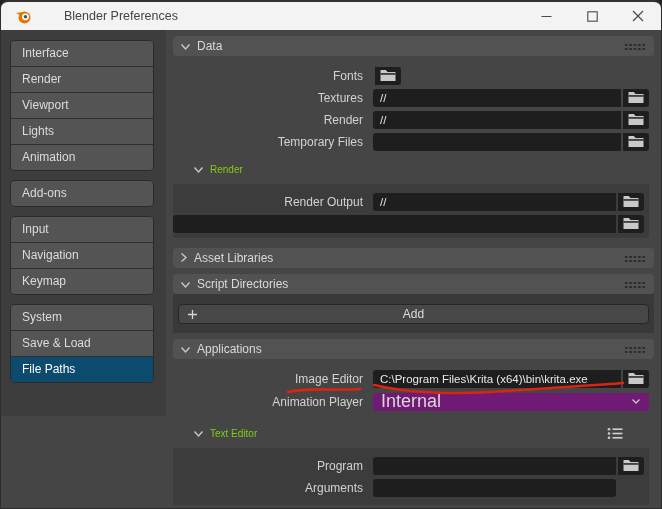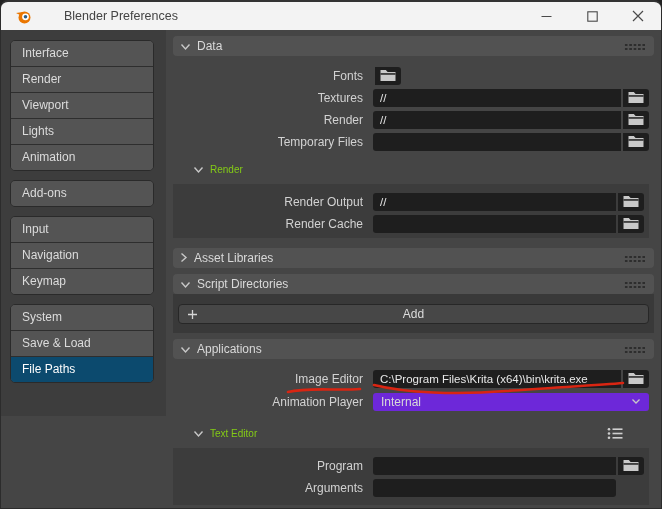--- a/index.html
+++ b/index.html
@@ -40,21 +40,21 @@
   .folder-btn { width:26px; flex:none; margin-left:2px; background:#1e1e1e; border-radius:0 3px 3px 0;
     display:flex; align-items:center; justify-content:center; }
   .subheader { display:flex; align-items:center; margin:10px 0 0 20px; height:16px; }
   .subheader .ptitle { font-size:10px; color:#84cc16; margin-left:6px; }
   .band { background:#3c3c3c; margin-top:7px; padding:8px 5px 5px 0; }
   .script-band { background:#393939; padding:10px 5px 9px; }
   .add-btn { height:20px; box-sizing:border-box; border:1px solid #272727; border-radius:4px; background:#474747;
     display:flex; align-items:center; position:relative; color:#dcdcdc; font-size:12px; }
   .add-btn .plus { position:absolute; left:8px; display:flex; }
   .add-btn .albl { flex:1; text-align:center; }
-  .dropdown { flex:1; background:#6d28d9; border-radius:3px; display:flex; align-items:center; padding:0 8px; font-size:12px; color:#d8d8d8; }
+  .dropdown { flex:1; background:#701a75; border-radius:3px; display:flex; align-items:center; padding:0 8px; font-size:18px; color:#d8d8d8; }
   .dropdown .dd-chev { margin-left:auto; display:flex; }
   .te-head { margin-right:26px; }
   .te-head .list-ic { margin-left:auto; display:flex; }
   #annotation-overlay { position:absolute; left:0; top:0; pointer-events:none; z-index:40; }
 </style>
 </head>
 <body>
 
 <div id="window">
 
@@ -187,21 +187,20 @@
               <input class="tinput" value="//" style="">
               <span class="folder-btn">
                 <svg width="16" height="13" viewBox="0 0 16 13">
                     <path d="M0.5,1 h5.3 l1.8,2 H15.5 V12 H0.5 Z" fill="#c9c9c9"></path>
                     <rect x="0.5" y="4.2" width="15" height="1.5" fill="#1e1e1e"></rect>
                   </svg>
               </span>
             </span>
           </div>
           <div class="row" style="margin-bottom:0;">
-            <span class="row-label">Render Cache</span>
             <span class="field">
               <input class="tinput" value="" style="">
               <span class="folder-btn">
                 <svg width="16" height="13" viewBox="0 0 16 13">
                     <path d="M0.5,1 h5.3 l1.8,2 H15.5 V12 H0.5 Z" fill="#c9c9c9"></path>
                     <rect x="0.5" y="4.2" width="15" height="1.5" fill="#1e1e1e"></rect>
                   </svg>
               </span>
             </span>
           </div>

